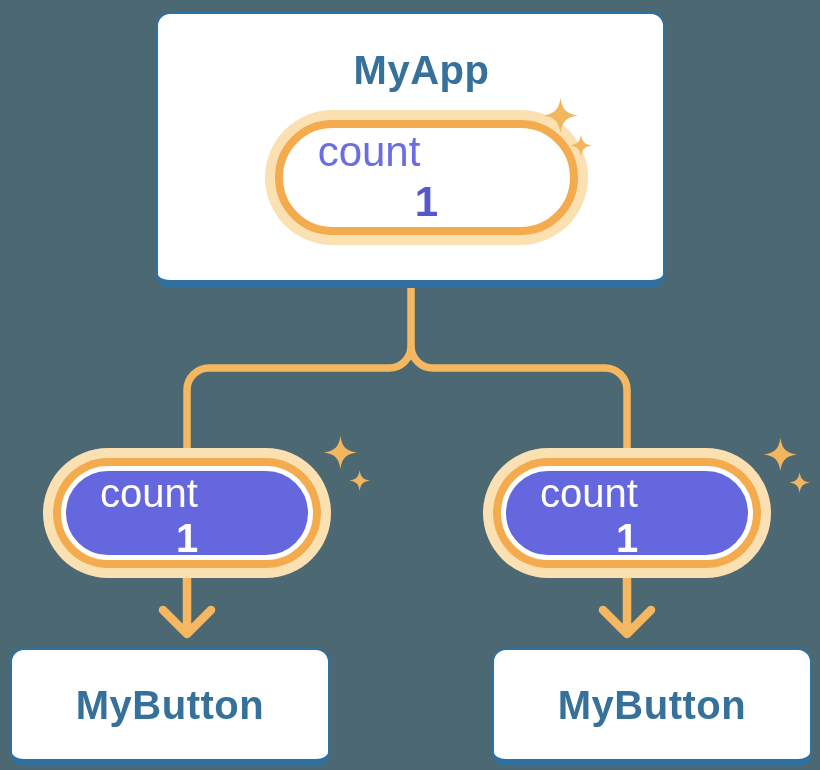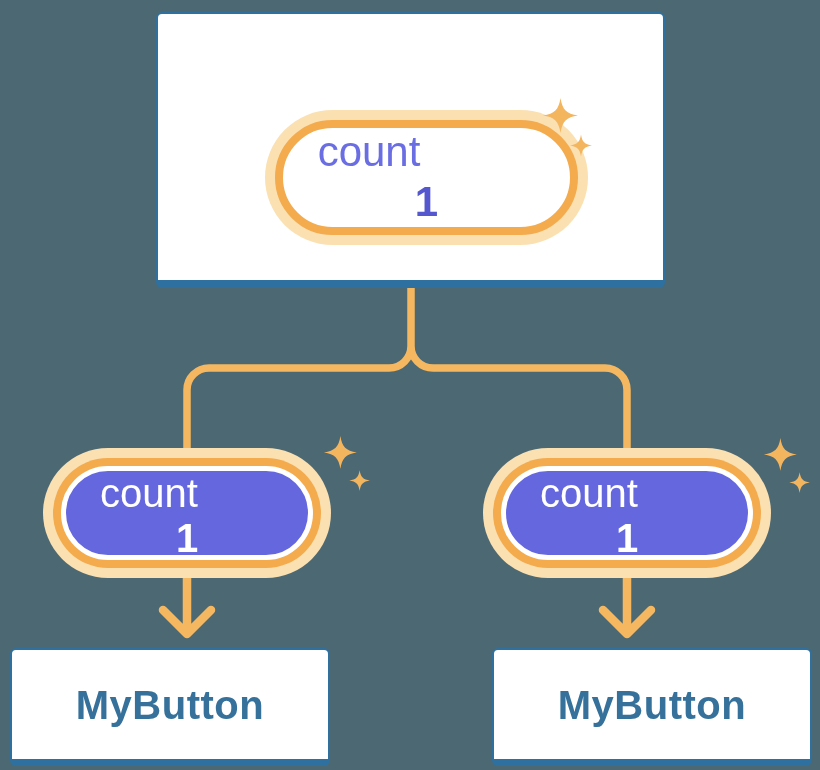--- a/index.html
+++ b/index.html
@@ -4,21 +4,21 @@
 <style>
   html,body{margin:0;padding:0;background:#4C6872;}
   .stage{
     position:relative;width:820px;height:770px;overflow:hidden;
     background:#4C6872;
     font-family:"Liberation Sans",sans-serif;
   }
   
   .card{
     position:absolute;background:#FFFFFF;
-    border:2px solid #2E71A0;border-radius:6px;
+    border:2px solid #2E71A0;border-radius:14px;
     box-sizing:border-box;z-index:2;
   }
   .card-root{left:156px;top:12px;width:509px;height:276px;border-bottom-width:8px;}
   .card-child{width:320px;height:118px;top:648px;border-bottom-width:7px;
     display:flex;align-items:center;justify-content:center;}
   .card-child-left{left:10px;}
   .card-child-right{left:492px;}
   .component-title{
     font-size:40px;font-weight:600;color:#35719A;line-height:44px;
     letter-spacing:0.5px;white-space:nowrap;
@@ -64,20 +64,21 @@
 <div class="stage">
 
   <svg class="connector-layer" width="820" height="770" viewBox="0 0 820 770">
     <path d="M411 288 L411 346 A22 22 0 0 1 389 368 L209 368 A22 22 0 0 0 187 390 L187 452
              M411 346 A22 22 0 0 0 433 368 L605 368 A22 22 0 0 1 627 390 L627 452" fill="none" stroke="#F5B860" stroke-width="7.5" stroke-linecap="round"></path>
     <path d="M187 556 L187 632 M163 610 L187 634 L211 610
              M627 556 L627 632 M603 610 L627 634 L651 610" fill="none" stroke="#F5B860" stroke-width="8.5" stroke-linecap="round" stroke-linejoin="round"></path>
   </svg>
 
   <div class="card card-root"></div>
+  <div class="component-title root-title">MyApp</div>
 
   <div class="pill pill-root">
     <div class="cell-label">count</div>
     <div class="divider"></div>
     <div class="cell-value">1</div>
   </div>
 
   <div class="pill pill-child pill-child-left">
     <div class="cell-label">count</div>
     <div class="divider"></div>

